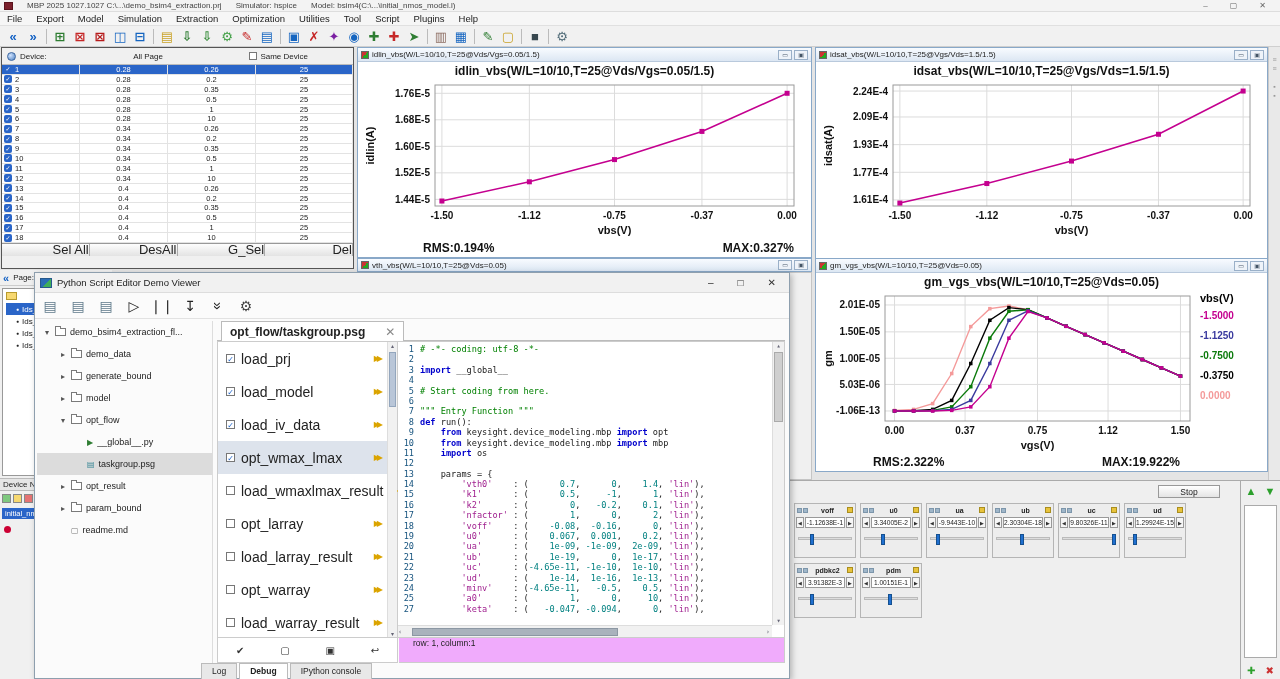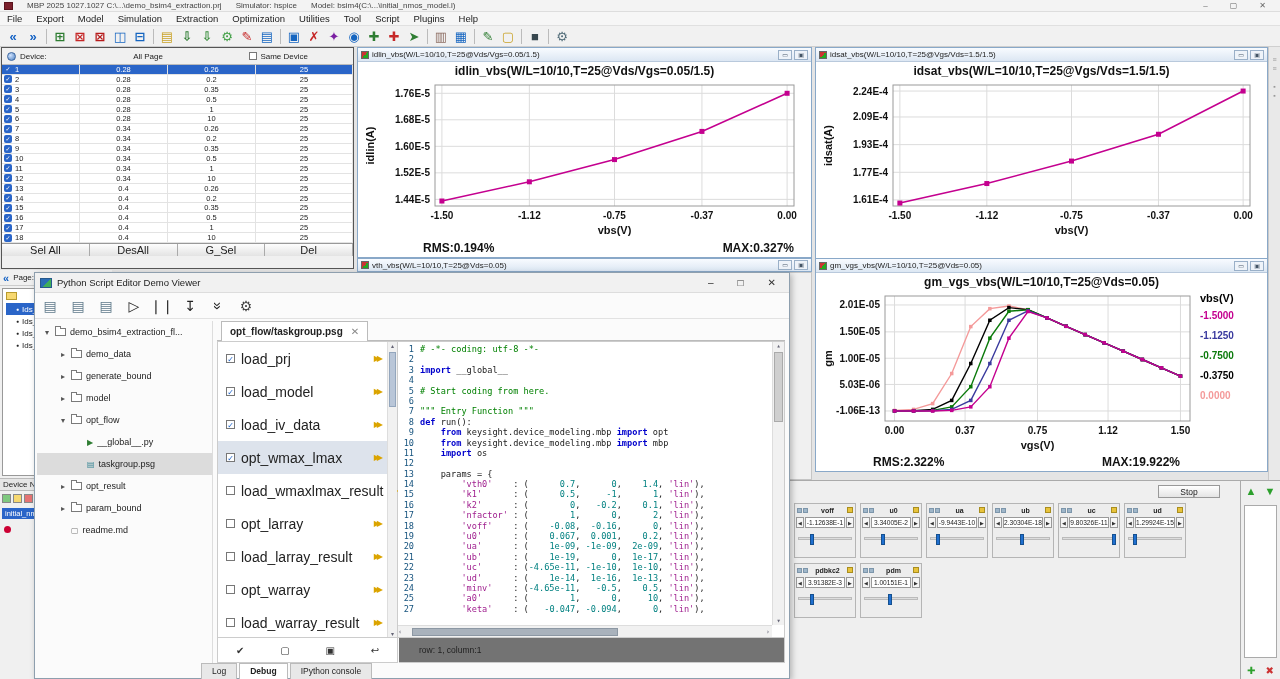--- a/index.html
+++ b/index.html
@@ -26,21 +26,21 @@
   .dt-colh div{border-right:1px solid #bbb;padding-left:4px;}
   .dt-rows{height:178px;overflow:hidden;background:#fff;}
   .dt-row{display:flex;height:9.9px;border-bottom:1px solid #e3e3e3;align-items:center;}
   .dt-row div{border-right:1px solid #e3e3e3;height:100%;display:flex;align-items:center;}
   .dt-row .c0{padding-left:2px;gap:3px;}
   .dt-row .cv{justify-content:center;}
   .dt-row.sel{background:#2a65c8;color:#fff;}
   .rcb{width:8px;height:8px;background:#2a65c8;border-radius:2px;color:#fff;font-size:6px;line-height:8px;text-align:center;flex:none;}
   .dt-row.sel .rcb{background:transparent;}
   .dp-foot{display:flex;height:13px;border-top:1px solid #999;}
-  .dp-foot .btn{flex:1;border-right:1px solid #aaa;background:linear-gradient(#fdfdfd,#e3e3e3);text-align:center;font-size:11px;line-height:12px;}
+  .dp-foot .btn{flex:1;border-right:1px solid #aaa;background:linear-gradient(#fdfdfd,#e3e3e3);text-align:right;font-size:13px;line-height:12px;}
   
   .chart-win{position:absolute;background:#fff;border:1px solid #89a8c8;z-index:1;}
   .win-tb{height:14px;background:linear-gradient(#f8fbff,#dce7f3);border-bottom:1px solid #b9c9dc;display:flex;align-items:center;padding:0 3px;font-size:8px;color:#222;}
   .win-ico{width:8px;height:8px;margin-right:3px;background:linear-gradient(135deg,#c33 50%,#2a2 50%);border:1px solid #666;flex:none;}
   .winbtns{margin-left:auto;display:flex;gap:2px;}
   .wbtn{width:14px;height:10px;border:1px solid #9ab0c8;background:#eef3f9;font-size:6px;line-height:8px;text-align:center;color:#456;}
   .chart-body{position:absolute;left:1px;right:1px;top:15px;bottom:1px;background:#fff;}
   .chart-title{position:absolute;top:1px;left:0;right:0;text-align:center;font-size:12px;font-weight:bold;color:#111;}
   .chart-host{position:absolute;left:4px;top:17px;}
   .rms{position:absolute;bottom:1px;font-size:12px;font-weight:bold;color:#111;}
@@ -92,42 +92,42 @@
   .py-toolbar{height:26px;display:flex;align-items:center;gap:10px;padding-left:6px;border-bottom:1px solid #e2e2e2;}
   .pti{font-size:14px;color:#344;display:inline-flex;align-items:center;justify-content:center;width:18px;height:18px;}
   .py-tree{position:absolute;left:2px;top:48px;width:176px;bottom:2px;background:#fbfbfb;border-right:1px solid #ddd;overflow:hidden;}
   .tr-item{display:flex;align-items:center;height:22px;gap:4px;font-size:9px;color:#222;}
   .tr-item.sel{background:#dcdcdc;}
   .tr-exp{width:8px;color:#555;font-size:8px;text-align:center;}
   .fico{display:inline-block;width:11px;height:8px;border:1px solid #7a7a7a;background:#fff;position:relative;flex:none;}
   .fico::before{content:"";position:absolute;top:-3px;left:-1px;width:4px;height:2px;border:1px solid #7a7a7a;border-bottom:none;background:#fff;}
   .gico{font-size:8px;flex:none;}
   .py-tabbar{position:absolute;left:182px;top:46px;right:4px;height:22px;border-bottom:1px solid #bbb;}
-  .py-tab{position:absolute;left:4px;top:2px;height:20px;background:#fff;border:1px solid #bbb;border-bottom:none;display:flex;align-items:center;gap:8px;padding:0 8px;font-size:10px;font-weight:bold;}
+  .py-tab{position:absolute;left:4px;top:2px;height:20px;background:#fff;border:1px solid #bbb;border-bottom:none;display:flex;align-items:center;gap:20px;padding:0 8px;font-size:12px;font-weight:bold;}
   .tabx{color:#888;font-weight:normal;}
   .py-content{position:absolute;left:182px;top:68px;right:4px;height:297px;background:#fff;border:1px solid #ccc;display:flex;}
   .tasks{width:180px;border-right:1px solid #ccc;position:relative;background:#fff;}
   .task{height:33px;display:flex;align-items:center;padding:0 14px 0 8px;gap:6px;}
   .task.sel{background:#dde3ec;}
   .tk-cb{width:9px;height:9px;border:1px solid #777;background:#fff;font-size:8px;line-height:9px;text-align:center;color:#1c62c9;font-weight:bold;flex:none;}
   .tk-lb{flex:1;font-size:14px;}
   .tk-run{color:#dba400;font-size:8px;letter-spacing:-3px;padding-right:3px;}
   .tk-scroll{position:absolute;right:0;top:0;bottom:0;width:10px;background:#f1f1f1;border-left:1px solid #ddd;font-size:6px;color:#667;text-align:center;}
   .tk-thumb{position:absolute;left:1px;right:1px;top:10px;height:55px;background:#b9c6d8;border:1px solid #93a6bd;}
   .codew{flex:1;position:relative;background:#fff;font-family:"DejaVu Sans Mono","Liberation Mono",monospace;}
   .codelines{position:absolute;left:0;top:2px;right:12px;bottom:12px;overflow:hidden;}
   .cl{display:flex;height:10.4px;line-height:10.4px;font-size:8.6px;white-space:pre;}
   .cl .ln{width:22px;text-align:right;padding-right:6px;color:#16537e;flex:none;}
   .k{color:#0000cc;font-weight:bold;} .c{color:#008000;} .s{color:#a0208f;} .n{color:#008080;}
   .vscroll{position:absolute;right:0;top:0;width:12px;bottom:12px;background:#f1f1f1;border-left:1px solid #ddd;font-size:7px;color:#667;text-align:center;}
   .vthumb{position:absolute;left:1px;right:1px;top:10px;height:70px;background:#cfcfcf;border:1px solid #aaa;}
   .hscroll{position:absolute;left:0;right:12px;bottom:0;height:12px;background:#f1f1f1;border-top:1px solid #ddd;display:flex;align-items:center;font-size:7px;color:#667;}
   .hthumb{height:8px;background:#a9b2bc;border:1px solid #8c97a3;width:55%;margin-left:10px;}
   .task-foot{position:absolute;left:182px;top:365px;width:181px;height:25px;border:1px solid #ccc;border-top:none;background:#fff;display:flex;align-items:center;justify-content:space-around;font-size:10px;color:#333;}
-  .statusbar{position:absolute;left:364px;top:365px;right:4px;height:25px;border:1px solid #ccc;border-top:none;border-left:none;background:#737373;font-size:8.5px;display:flex;align-items:center;padding-left:20px;color:#222;}
+  .statusbar{position:absolute;left:364px;top:365px;right:4px;height:25px;border:1px solid #ccc;border-top:none;border-left:none;background:#f0abfc;font-size:8.5px;display:flex;padding-left:14px;color:#222;}
   .bot-tabs{position:absolute;left:166px;top:390px;height:17px;display:flex;gap:2px;}
   .btab{padding:2px 10px;background:#e8e8e8;border:1px solid #bbb;border-bottom:none;font-size:8.5px;}
   .btab.act{background:#fff;font-weight:bold;}
 </style>
 </head>
 <body>
 
 <div class="app">
 
   <div class="titlebar">

